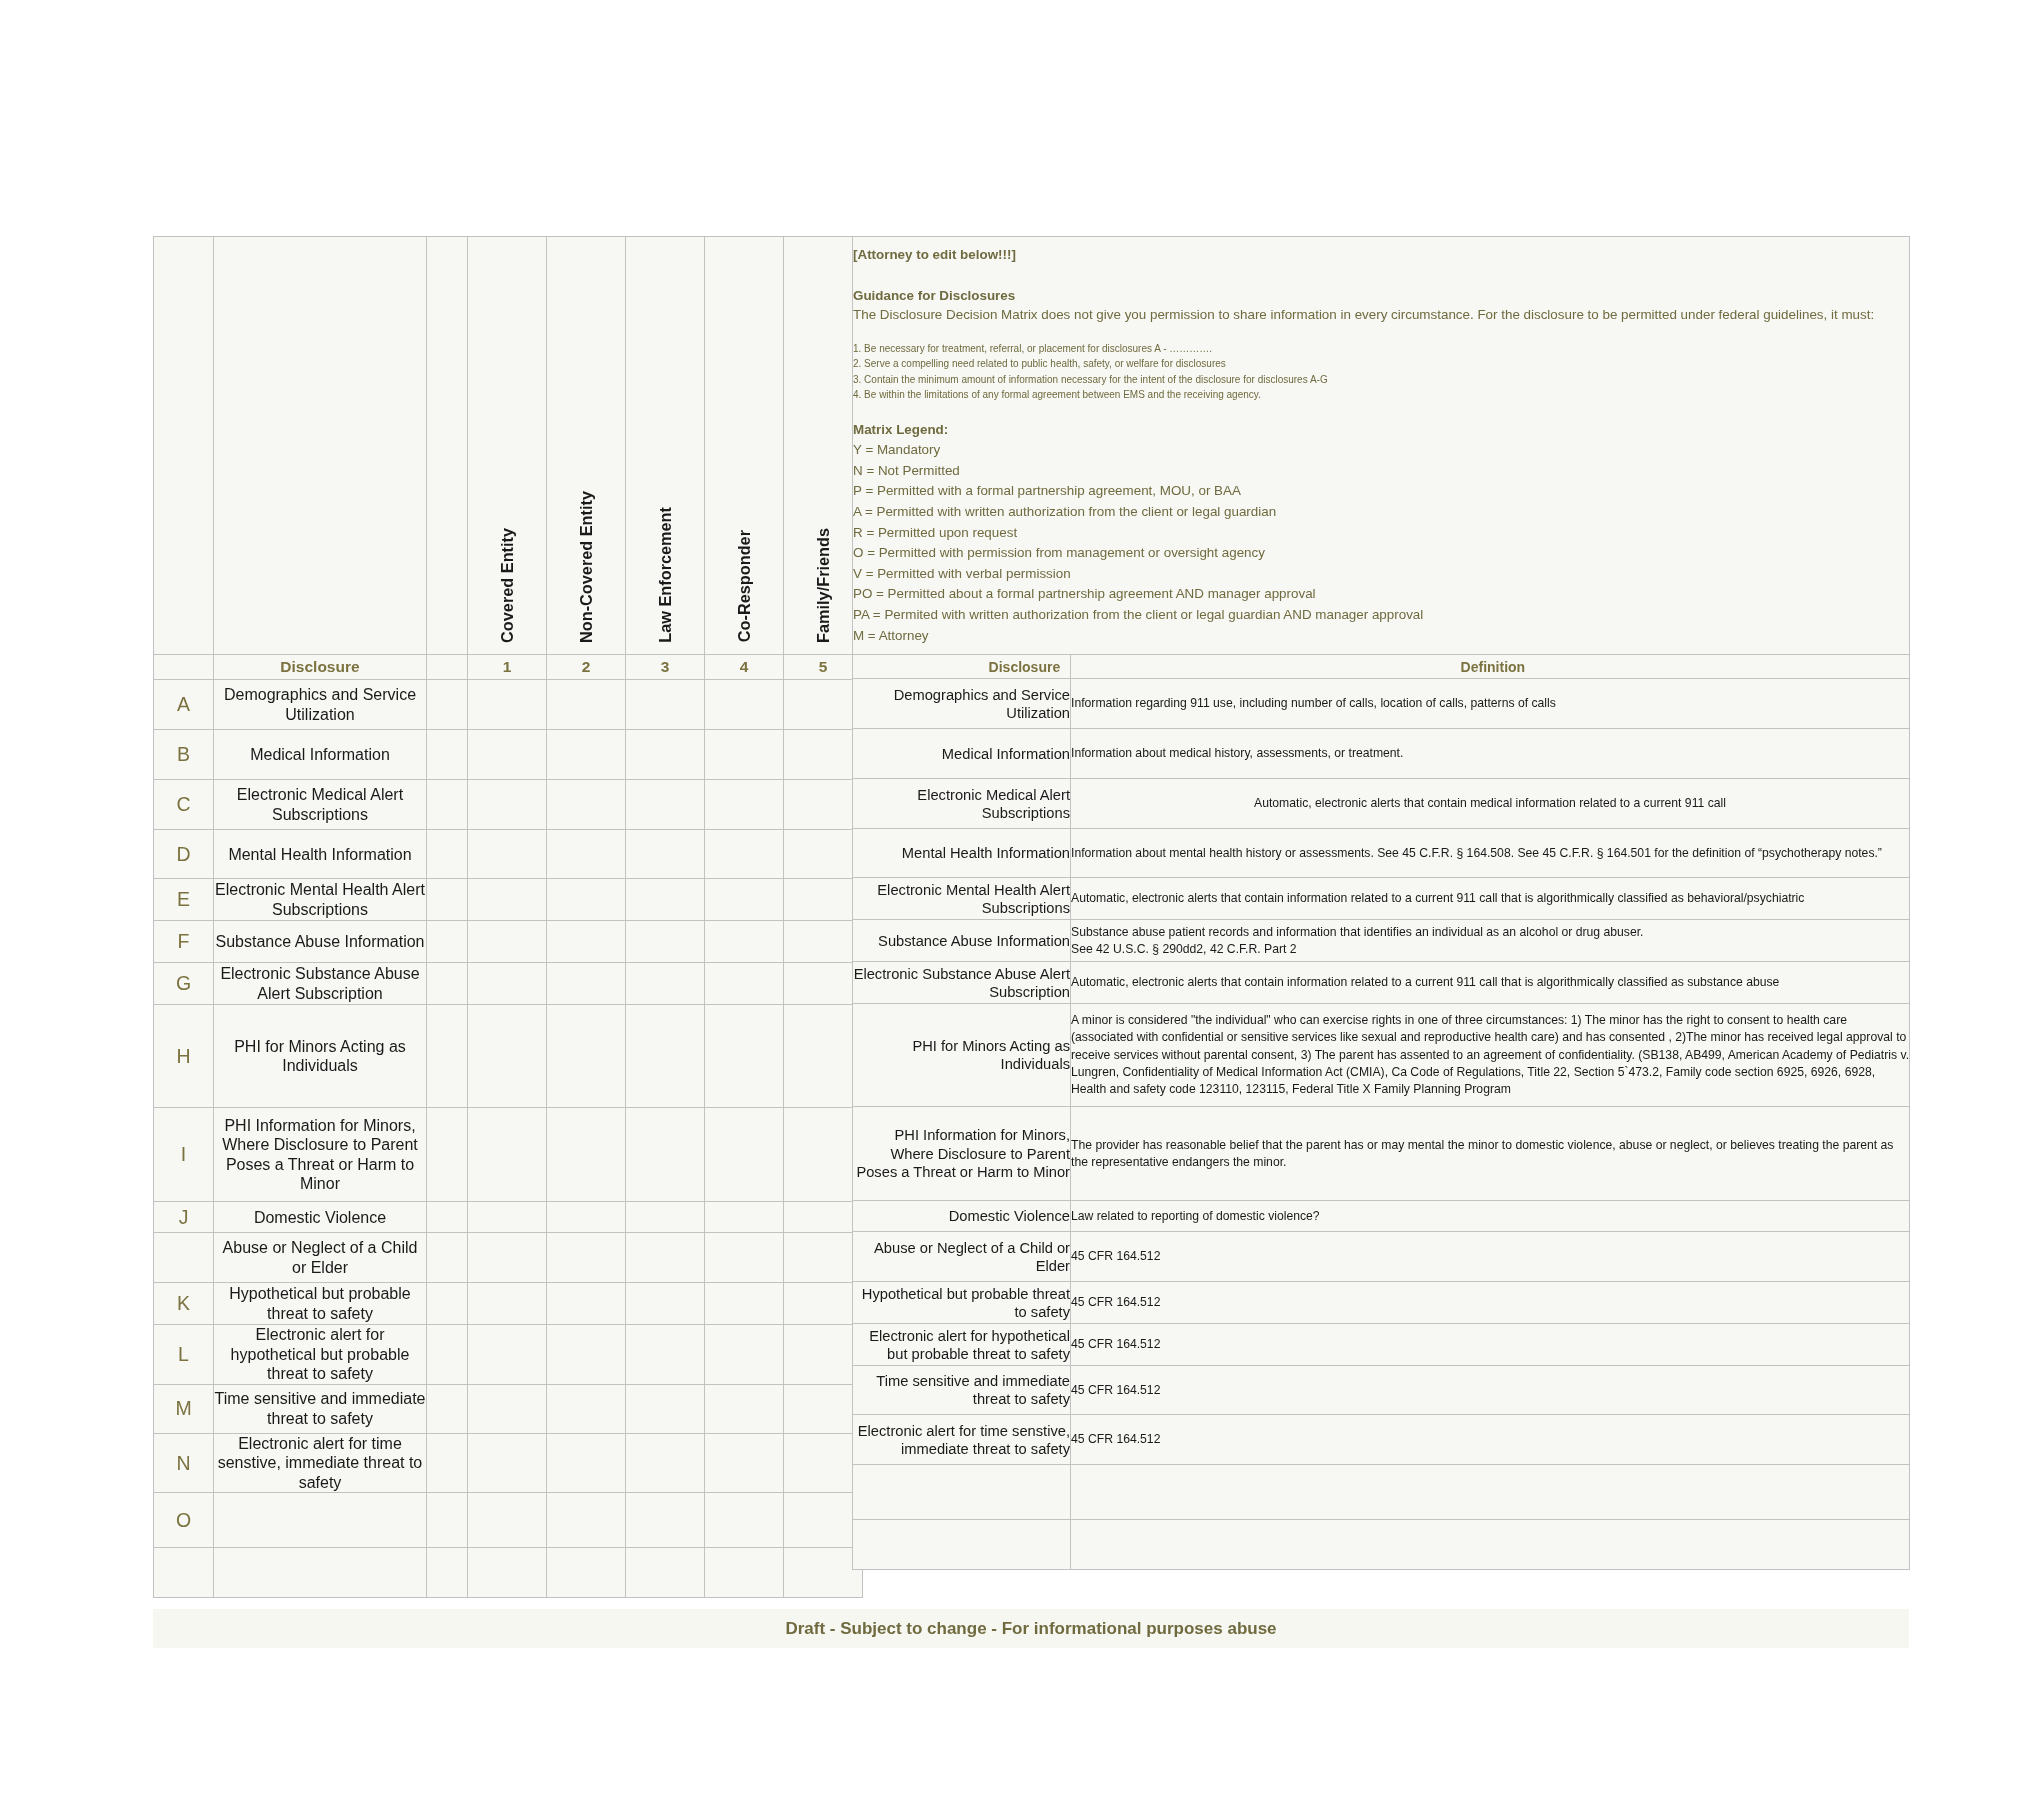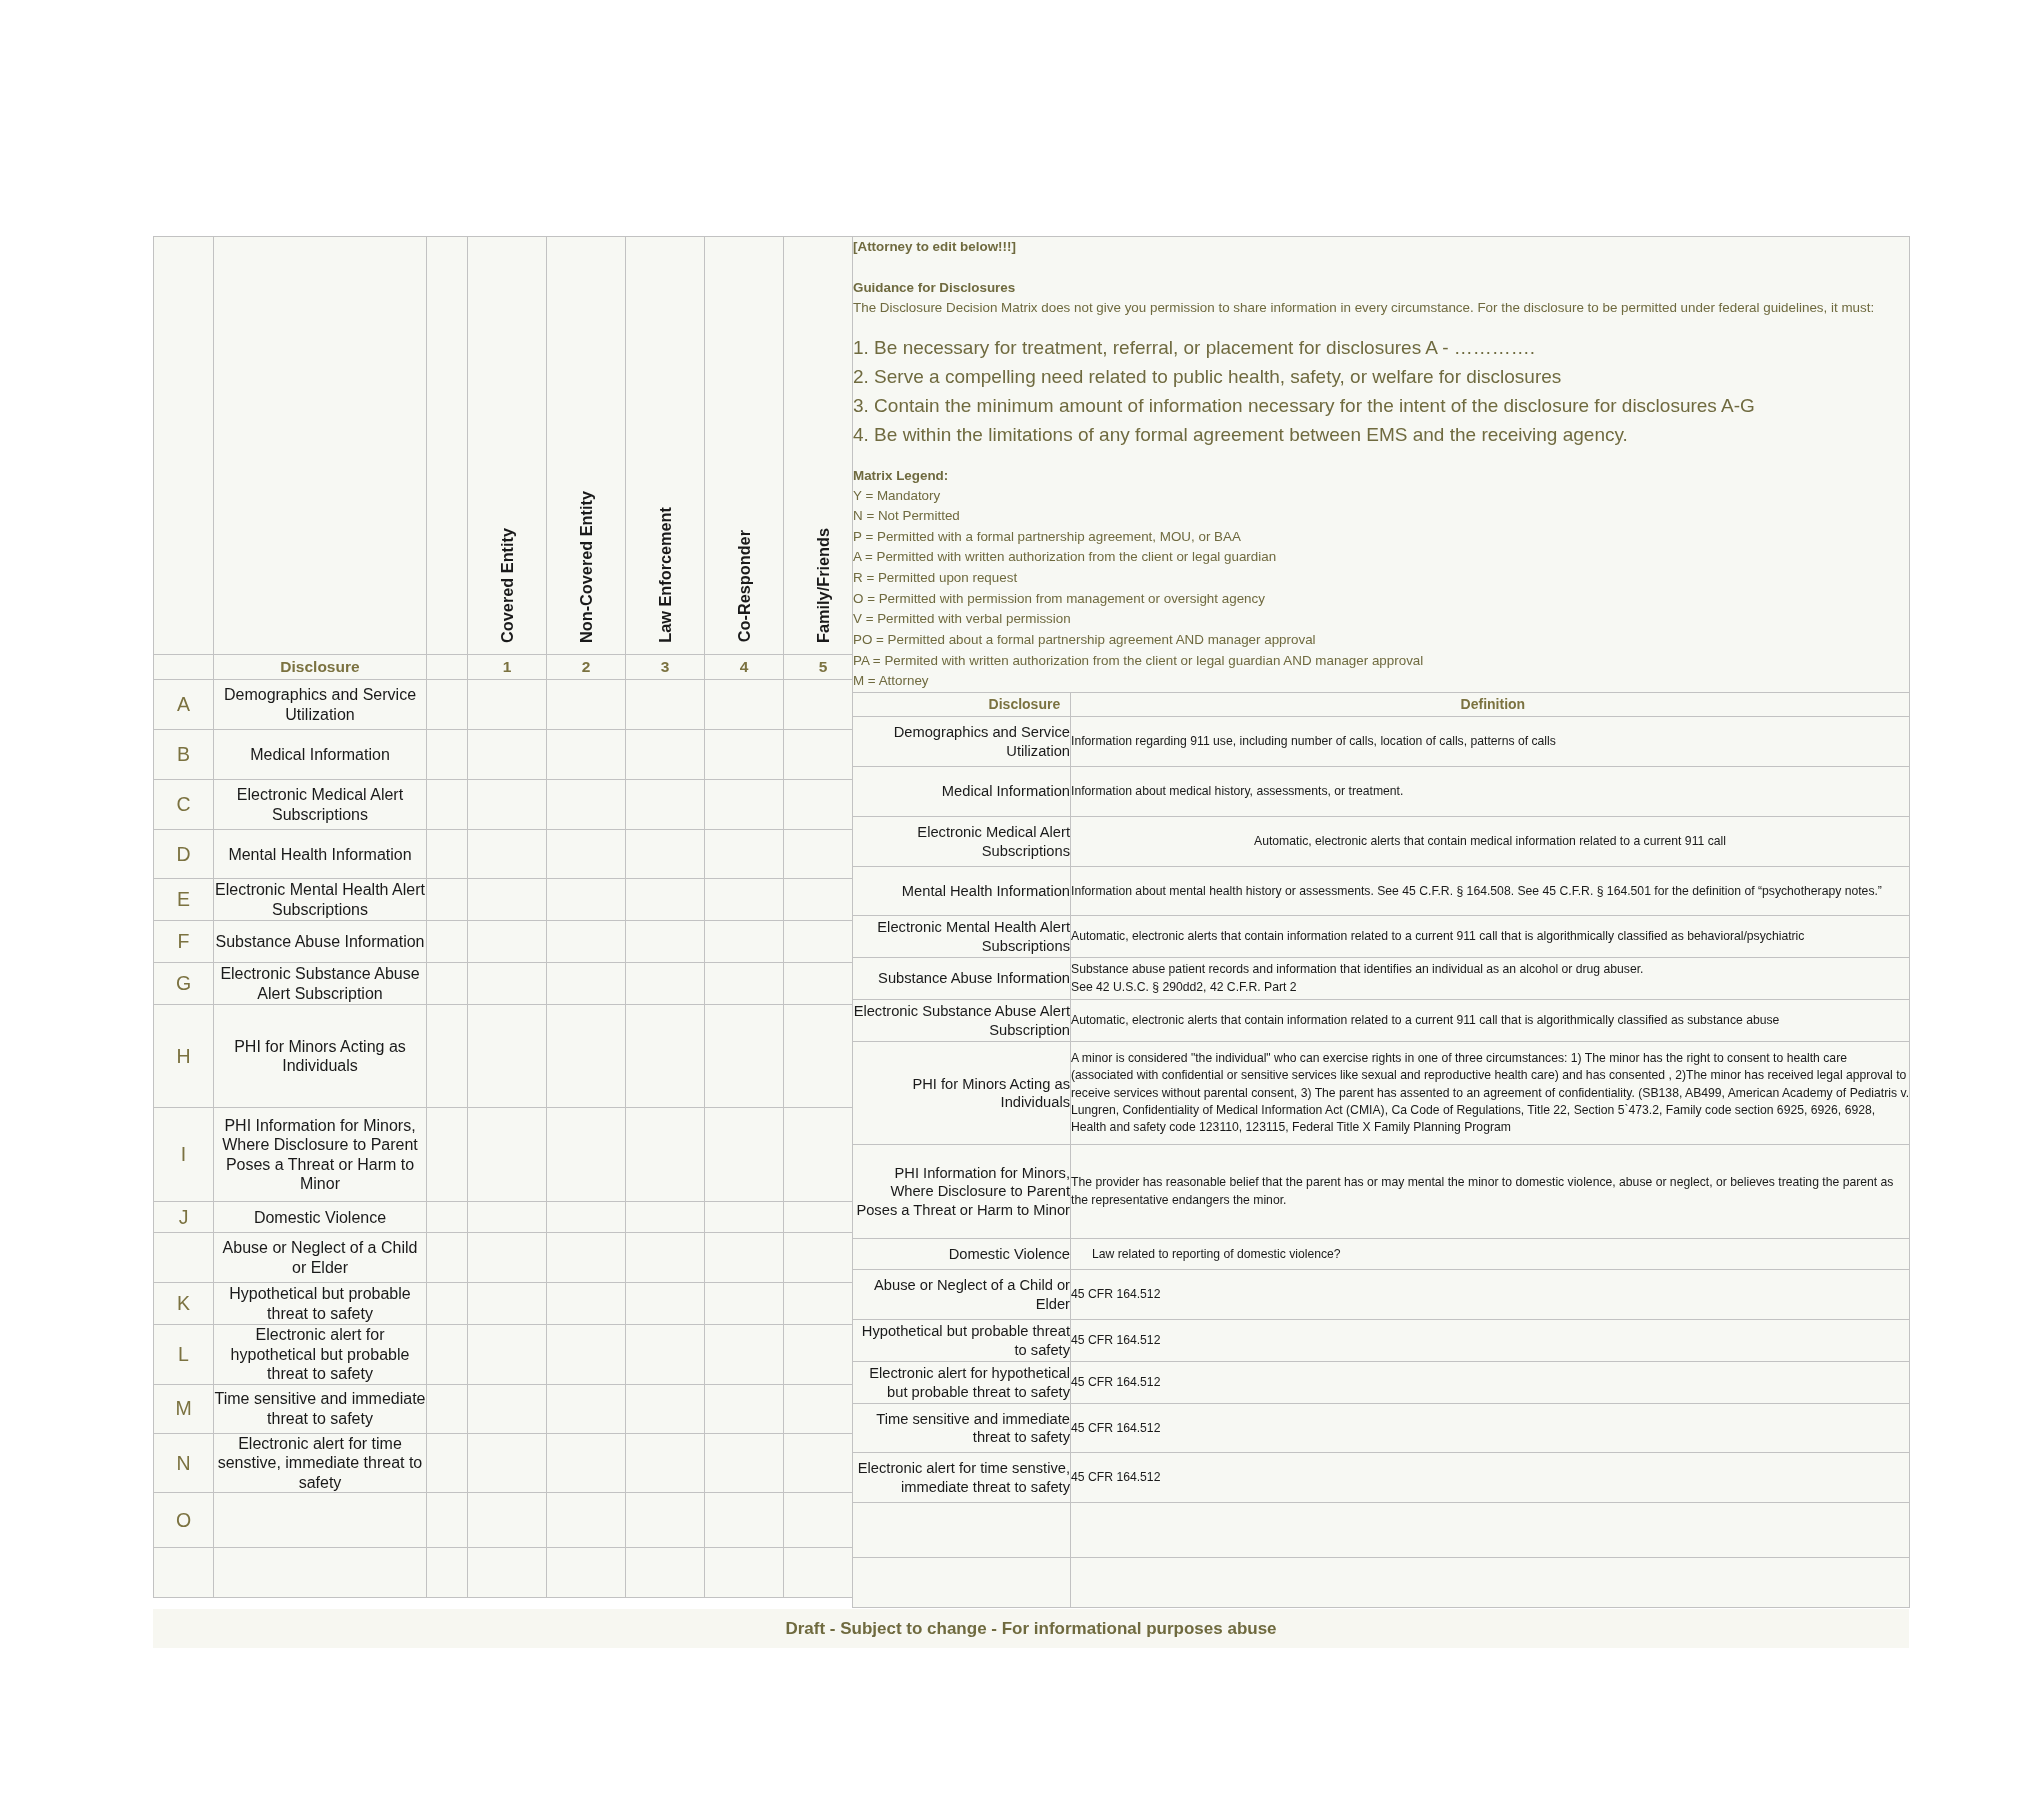--- a/index.html
+++ b/index.html
@@ -94,21 +94,21 @@
   table.defs { width: 1057px; }
   .d-disc { width: 218px; }
   .d-def  { width: 839px; }
 
   .guidance-cell { vertical-align: top; padding: 24.4px 13px 8.1px 16.3px; }
   .g-block { color: #6f6a3f; line-height: 1.48; }
   .g-attn  { font-size: 13.4px; font-weight: bold; margin-bottom: 21px; }
   .g-h     { font-size: 13.4px; font-weight: bold; }
   .g-p     { font-size: 13.4px; }
   .g-gap   { height: 16.3px; }
-  .g-list  { font-size: 19px; }
+  .g-list  { font-size: 10px; }
   .g-list div { margin-bottom: 0.8px; }
   .g-legend-h { font-size: 13.4px; font-weight: bold; }
   .g-legend div { font-size: 13.4px; margin-bottom: 0.8px; }
 
   .defs .subhdr-disc { text-align: right; padding: 3.3px 9.8px 3.3px 4.9px; }
   .defs .subhdr-def  { text-align: center;  padding: 3.3px 4.9px 3.3px 10.6px; margin-top: 8px; }
   .defs .subhdr-disc .lbl, .defs .subhdr-def .lbl {
     font-size: 14px; font-weight: bold; color: #7b7240;
   }
   .def-disc {
@@ -438,21 +438,21 @@
           <tr style="height: 103px;">
             <td class="def-disc">PHI for Minors Acting as Individuals</td>
             <td class="def-text" style="white-space: pre-line;">A minor is considered "the individual" who can exercise rights in one of three circumstances: 1) The minor has the right to consent to health care (associated with confidential or sensitive services like sexual and reproductive health care) and has consented , 2)The minor has received legal approval to receive services without parental consent, 3) The parent has assented to an agreement of confidentiality. (SB138, AB499, American Academy of Pediatris v. Lungren, Confidentiality of Medical Information Act (CMIA), Ca Code of Regulations, Title 22, Section 5`473.2, Family code section 6925, 6926, 6928, Health and safety code 123110, 123115, Federal Title X Family Planning Program</td>
           </tr>
           <tr style="height: 94px;">
             <td class="def-disc">PHI Information for Minors, Where Disclosure to Parent Poses a Threat or Harm to Minor</td>
             <td class="def-text" style="white-space: pre-line;">The provider has reasonable belief that the parent has or may mental the minor to domestic violence, abuse or neglect, or believes treating the parent as the representative endangers the minor.</td>
           </tr>
           <tr style="height: 31px;">
             <td class="def-disc">Domestic Violence</td>
-            <td class="def-text" style="white-space: pre-line; padding-left: 21px;">Law related to reporting of domestic violence?</td>
+            <td class="def-text" style="white-space: pre-line;">Law related to reporting of domestic violence?</td>
           </tr>
           <tr style="height: 50px;">
             <td class="def-disc">Abuse or Neglect of a Child or Elder</td>
             <td class="def-text" style="white-space: pre-line;">45 CFR 164.512</td>
           </tr>
           <tr style="height: 42px;">
             <td class="def-disc">Hypothetical but probable threat to safety</td>
             <td class="def-text" style="white-space: pre-line;">45 CFR 164.512</td>
           </tr>
           <tr style="height: 42px;">

